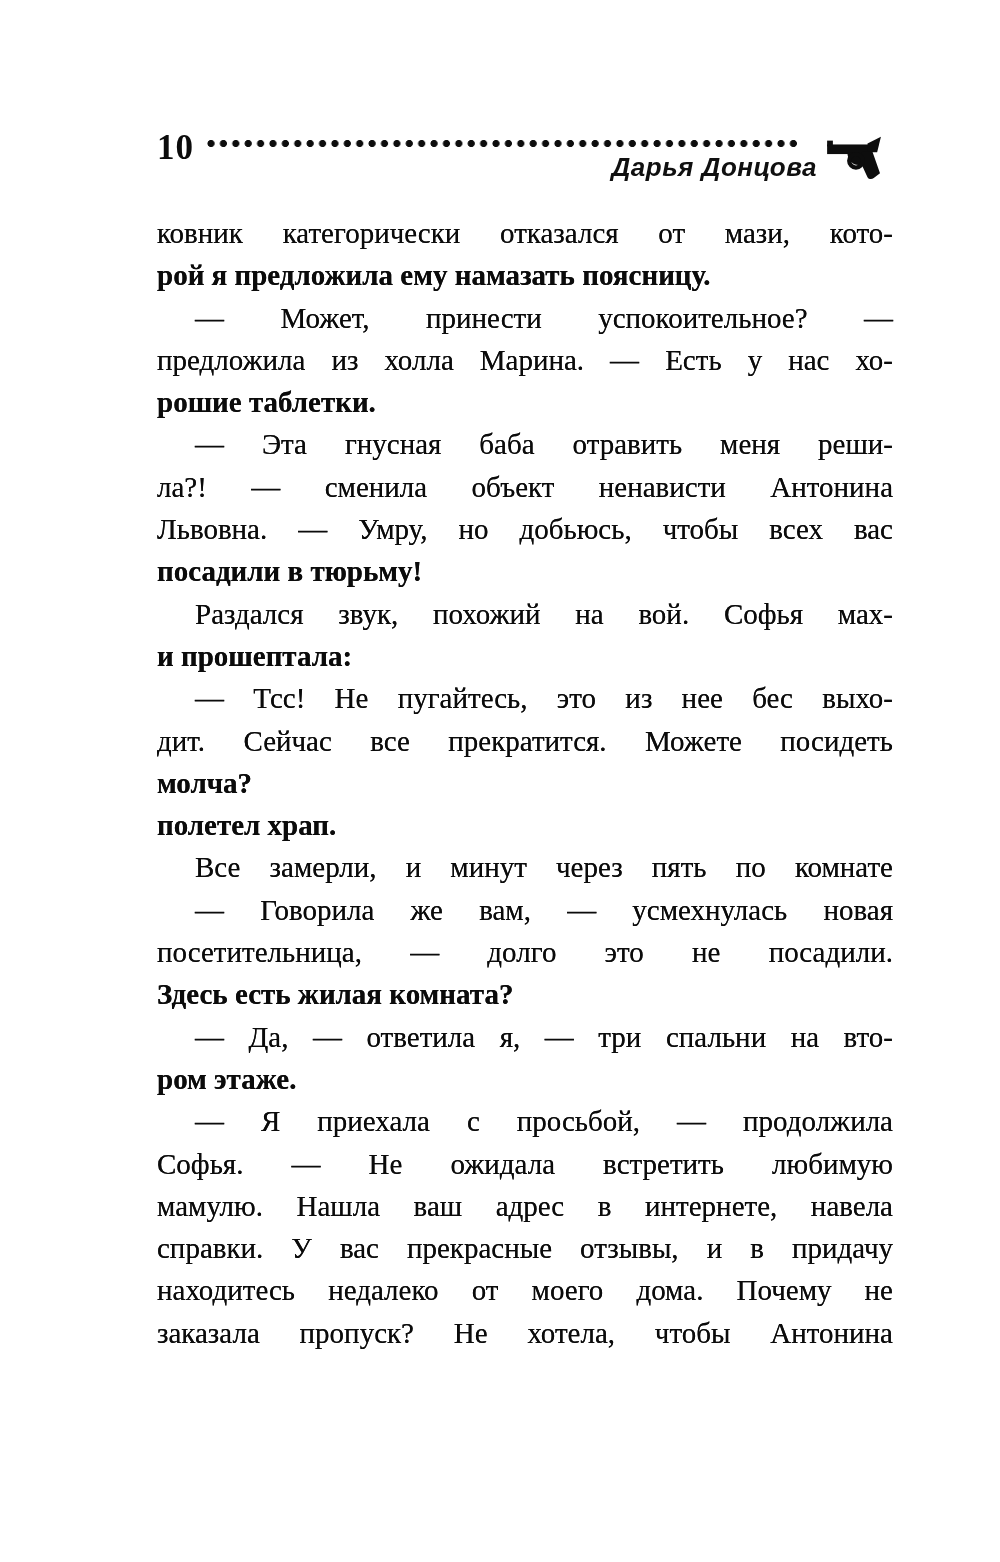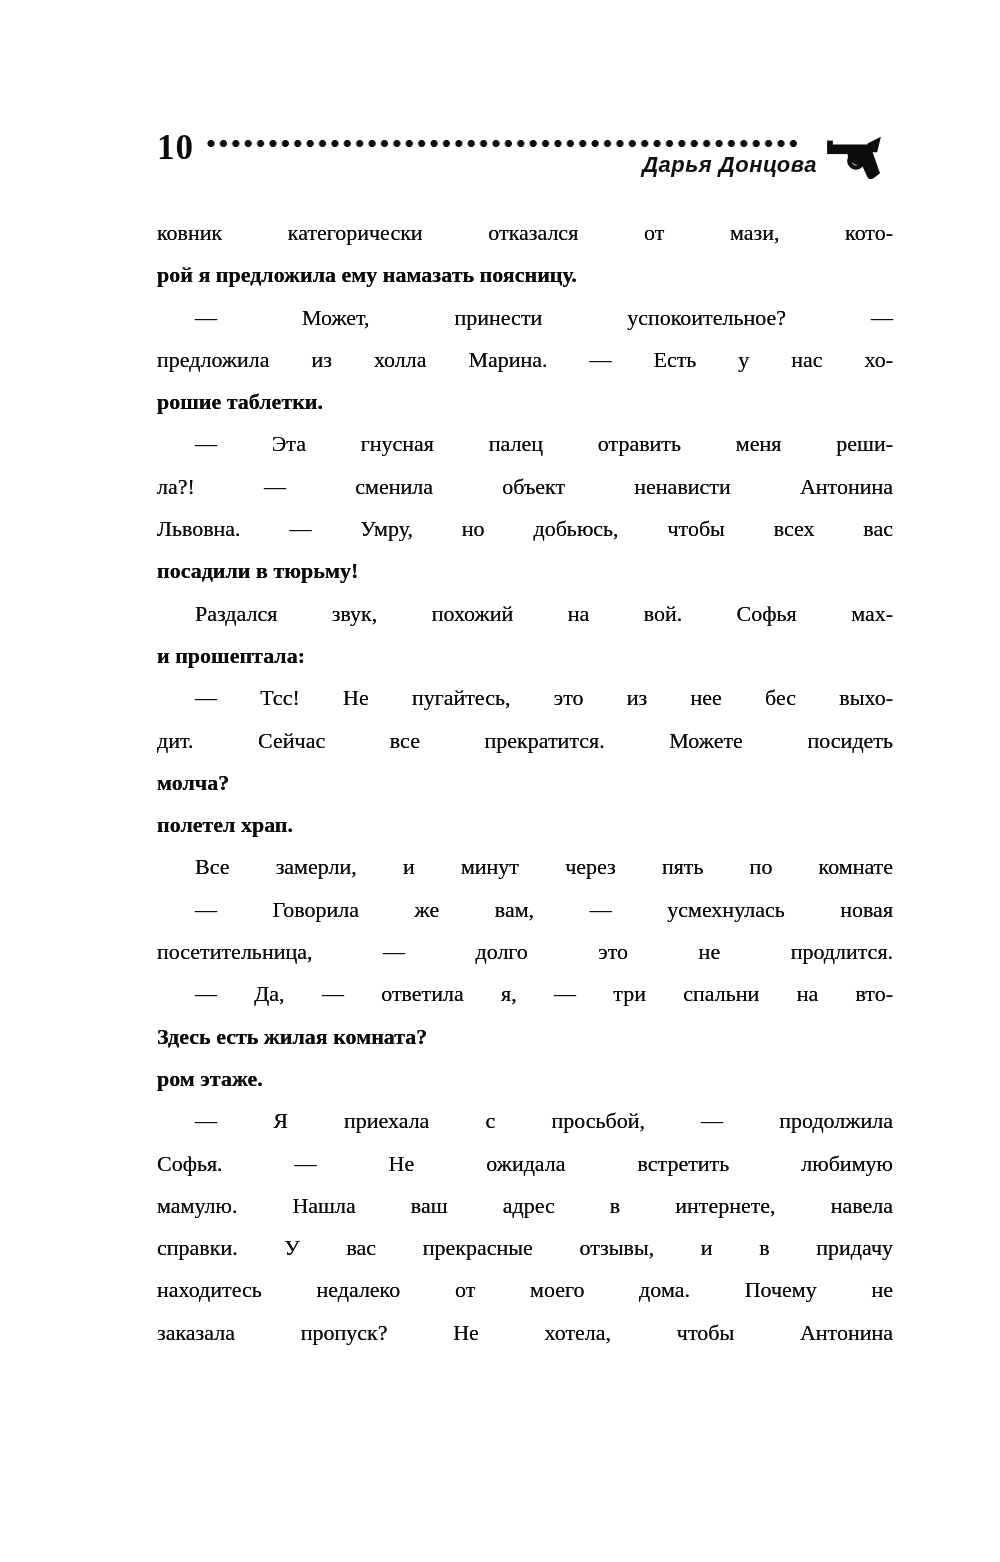--- a/index.html
+++ b/index.html
@@ -36,40 +36,40 @@
     background-size: 12.4px 9px;
     background-repeat: repeat-x;
   }
   .author-name {
     position: absolute;
     right: 183px; 
     top: 152px;
     font-family: "Liberation Sans", "DejaVu Sans", sans-serif;
     font-style: italic;
     font-weight: bold;
-    font-size: 22px;
+    font-size: 26px;
     letter-spacing: 0.5px;
     color: #101010;
     white-space: nowrap;
   }
   .gun-wrap {
     position: absolute;
     left: 826px;
     top: 131px;
     width: 58px;
     height: 50px;
   }
   .gun-wrap svg { display: block; width: 100%; height: 100%; }
   
   .body-text {
     position: absolute;
     left: 157px;
     top: 212px;
     width: 736px;
-    font-size: 22px;
+    font-size: 29px;
     line-height: 42.3px;
     text-shadow: 0 0 0.6px rgba(0,0,0,0.85);
   }
   .line {
     text-align: justify;
     text-align-last: justify;
   }
   .line.last {
     text-align: left;
     text-align-last: left;
@@ -104,35 +104,35 @@
       <circle cx="31" cy="31" r="7" fill="none" stroke="#0d0d0d" stroke-width="4.5"></circle>
     </svg>
   </div>
 
   <main class="body-text">
       <div class="line">ковник категорически отказался от мази, кото-</div>
       <div class="line last">рой я предложила ему намазать поясницу.</div>
       <div class="line indent">— Может, принести успокоительное? —</div>
       <div class="line">предложила из холла Марина. — Есть у нас хо-</div>
       <div class="line last">рошие таблетки.</div>
-      <div class="line indent">— Эта гнусная палец отравить меня реши-</div>
+      <div class="line indent">— Эта гнусная баба отравить меня реши-</div>
       <div class="line">ла?! — сменила объект ненависти Антонина</div>
       <div class="line">Львовна. — Умру, но добьюсь, чтобы всех вас</div>
       <div class="line last">посадили в тюрьму!</div>
       <div class="line indent">Раздался звук, похожий на вой. Софья мах-</div>
       <div class="line last">и прошептала:</div>
       <div class="line indent">— Тсс! Не пугайтесь, это из нее бес выхо-</div>
       <div class="line">дит. Сейчас все прекратится. Можете посидеть</div>
       <div class="line last">молча?</div>
       <div class="line last">полетел храп.</div>
       <div class="line indent">Все замерли, и минут через пять по комнате</div>
       <div class="line indent">— Говорила же вам, — усмехнулась новая</div>
-      <div class="line">посетительница, — долго это не продлится.</div>
+      <div class="line">посетительница, — долго это не посадили.</div>
+      <div class="line last">Здесь есть жилая комната?</div>
       <div class="line indent">— Да, — ответила я, — три спальни на вто-</div>
-      <div class="line last">Здесь есть жилая комната?</div>
       <div class="line last">ром этаже.</div>
       <div class="line indent">— Я приехала с просьбой, — продолжила</div>
       <div class="line">Софья. — Не ожидала встретить любимую</div>
       <div class="line">мамулю. Нашла ваш адрес в интернете, навела</div>
       <div class="line">справки. У вас прекрасные отзывы, и в придачу</div>
       <div class="line">находитесь недалеко от моего дома. Почему не</div>
       <div class="line">заказала пропуск? Не хотела, чтобы Антонина</div>
     </main>
 
 </div>

